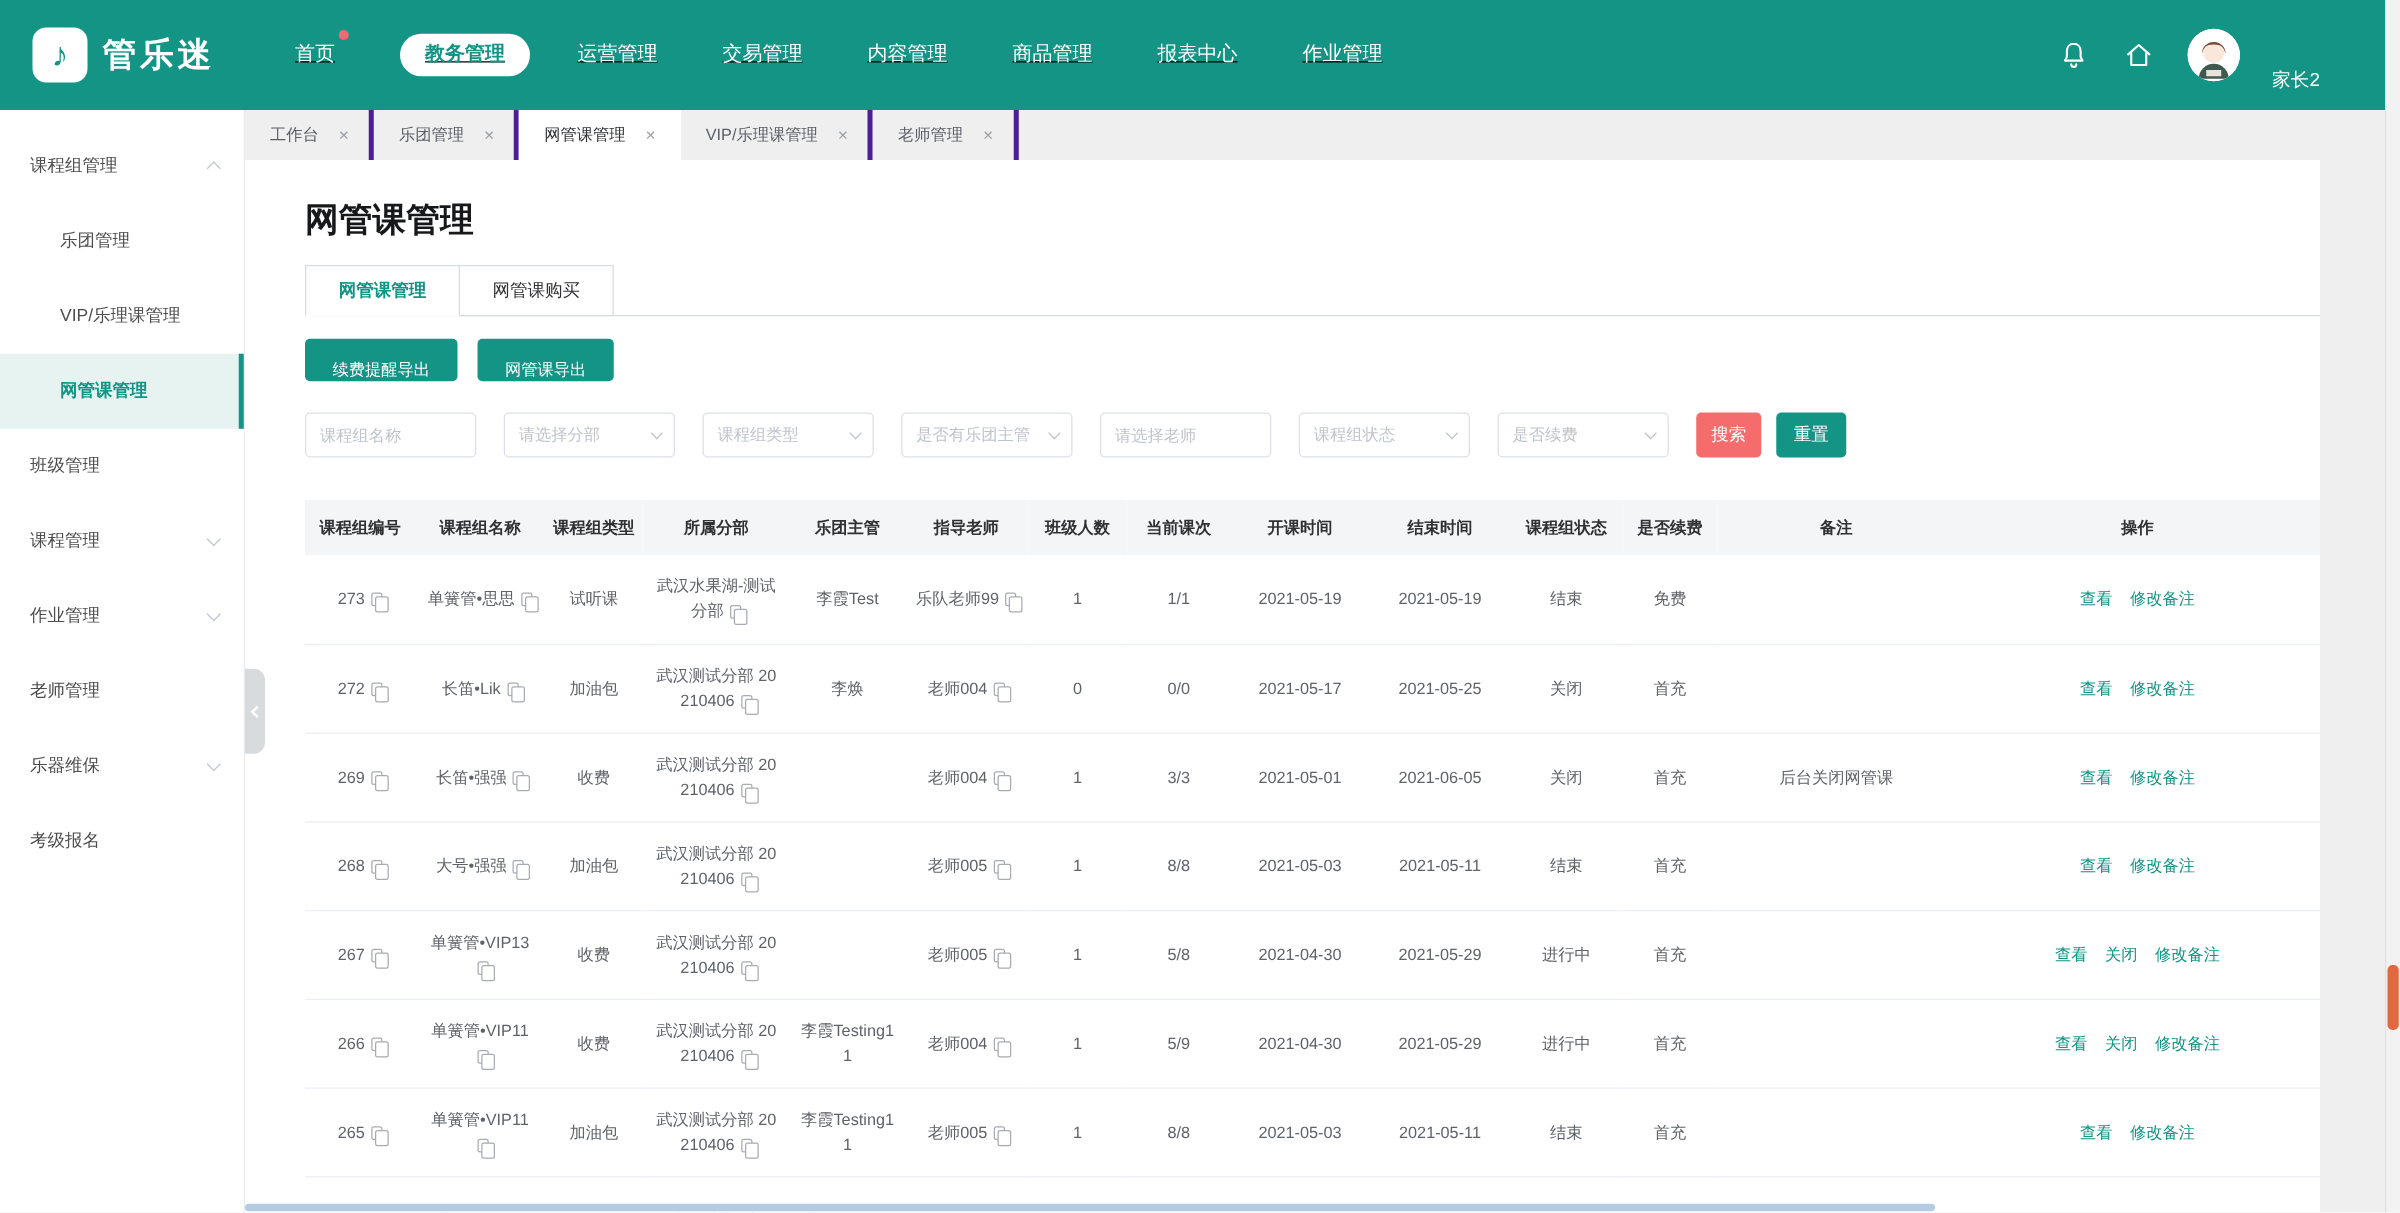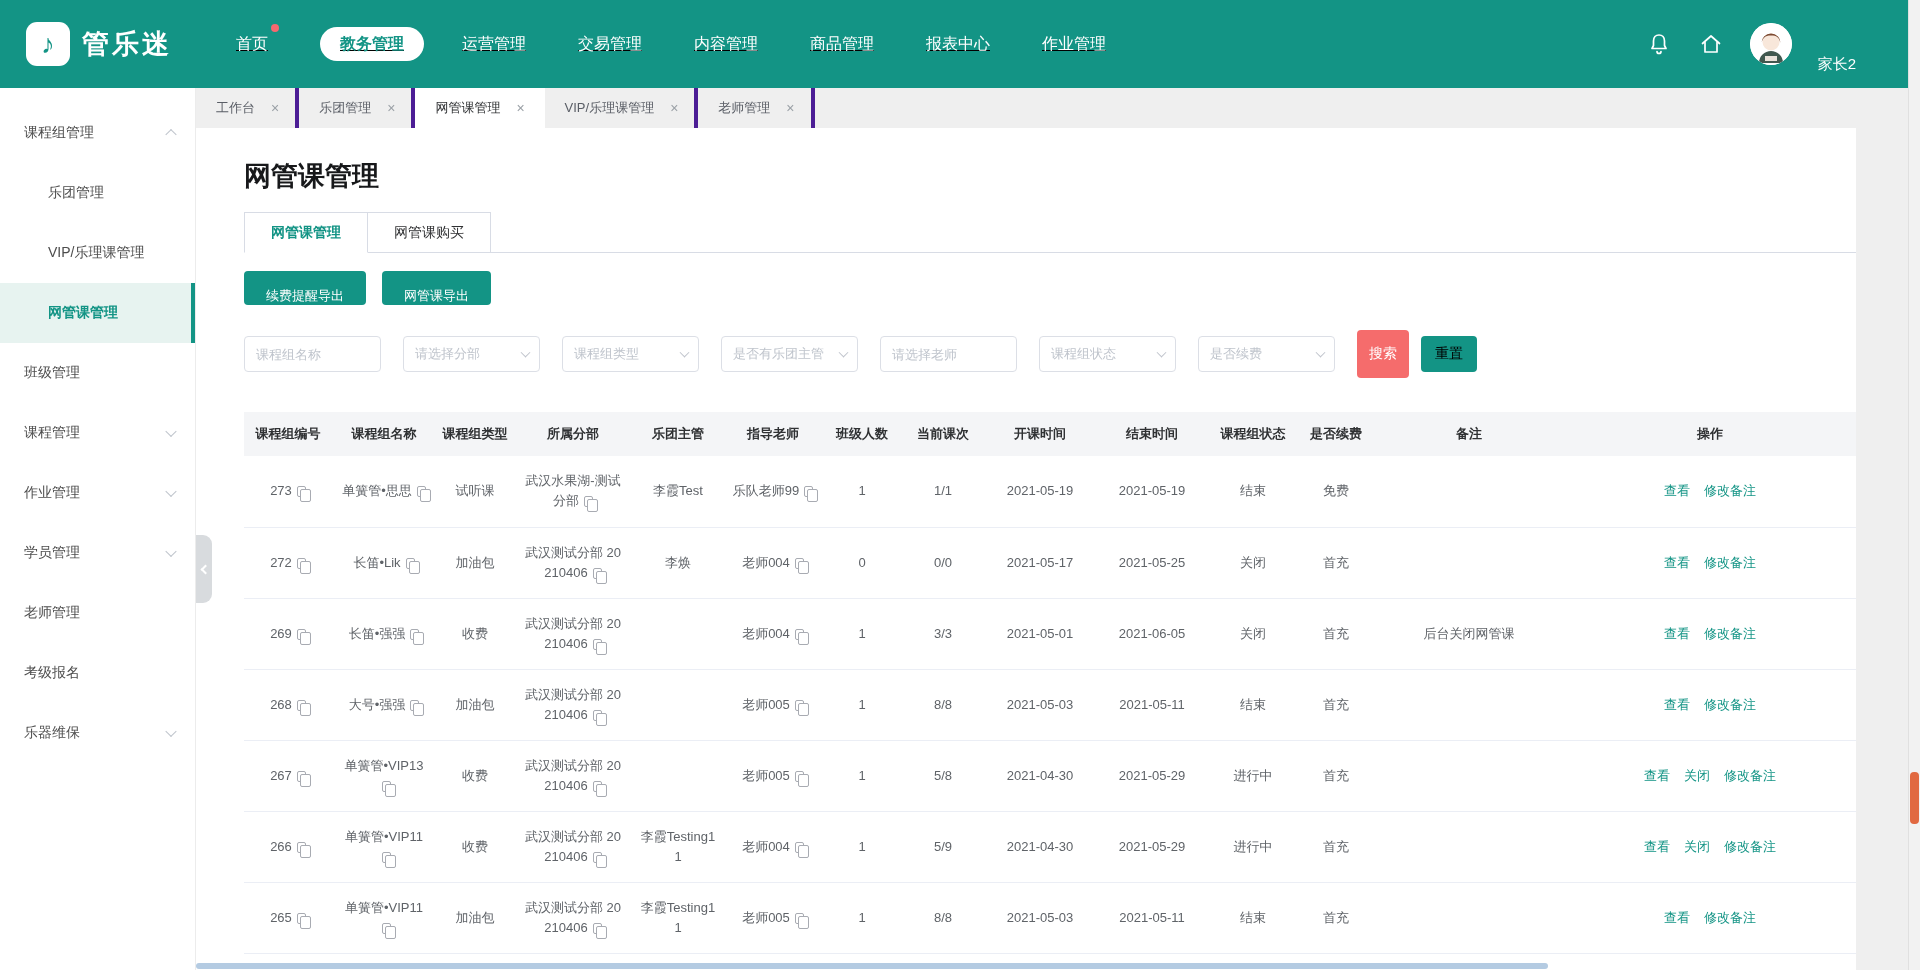--- a/index.html
+++ b/index.html
@@ -46,22 +46,22 @@
   .inner-tab{height:41px;margin-bottom:-1px;border:1px solid #d8dce5;background:#fff;padding:0 26px;display:flex;align-items:center;font-size:14px;color:#303133;cursor:pointer;}
   .inner-tab + .inner-tab{border-left:none;}
   .inner-tab.active{color:#139485;font-weight:600;border-bottom:1px solid #fff;}
   .btn-row{margin-top:18px;display:flex;gap:16px;}
   .btn-teal{height:34px;background:#139485;color:#fff;border:none;border-radius:4px;font-size:13px;padding:16px 22px;cursor:pointer;}
   .filter-row{margin-top:25px;display:flex;align-items:center;}
   .f-ctl{width:137px;height:36px;border:1px solid #dcdfe6;border-radius:4px;margin-right:22px;display:flex;align-items:center;padding:0 11px;font-size:13px;color:#bfc4cc;background:#fff;position:relative;cursor:pointer;}
   .f-ctl input{border:none;outline:none;width:100%;font-size:13px;color:#555;padding:0;background:transparent;font-family:inherit;}
   .f-ctl input::placeholder{color:#bfc4cc;}
   .f-ctl .sel-chev{position:absolute;right:10px;top:50%;width:7px;height:7px;border-right:1.4px solid #c0c4cc;border-bottom:1.4px solid #c0c4cc;transform:translateY(-70%) rotate(45deg);}
-  .btn-search{height:48px;width:52px;background:#f56c6c;color:#fff;border:none;border-radius:4px;font-size:14px;cursor:pointer;}
-  .btn-reset{height:36px;width:56px;background:#139485;color:#000000;border:none;border-radius:4px;font-size:14px;margin-left:12px;cursor:pointer;}
+  .btn-search{height:36px;width:52px;background:#f56c6c;color:#fff;border:none;border-radius:4px;font-size:14px;cursor:pointer;}
+  .btn-reset{height:36px;width:56px;background:#139485;color:#ffffff;border:none;border-radius:4px;font-size:14px;margin-left:12px;cursor:pointer;}
   
   table.grid{width:1612px;border-collapse:collapse;table-layout:fixed;margin-top:34px;}
   table.grid thead th{background:#f4f5f7;height:44px;font-size:13px;color:#2f3133;font-weight:700;text-align:center;padding:0 6px;}
   table.grid tbody td{height:71px;border-bottom:1px solid #ebeef5;font-size:13px;color:#5f6368;text-align:center;padding:8px;line-height:20px;vertical-align:middle;word-break:break-all;}
   .copy{display:inline-block;width:9px;height:11px;border:1px solid #a8abb2;border-radius:2px;position:relative;margin-left:5px;vertical-align:-2px;background:#fff;cursor:pointer;}
   .copy::before{content:"";position:absolute;left:2px;top:2px;width:9px;height:11px;border:1px solid #a8abb2;border-radius:2px;background:#fff;}
   .link{color:#139485;margin:0 7px;cursor:pointer;white-space:nowrap;}
   
   .v-scroll{position:absolute;right:0;top:0;width:12px;height:970px;background:#f2f2f2;border-left:1px solid #e0e0e0;}
   .v-thumb{position:absolute;left:1px;width:9px;top:772px;height:52px;background:#e16941;border-radius:4px;cursor:pointer;}
@@ -130,32 +130,28 @@
     </div>
     <div class="side-item">
       <span>课程管理</span>
       <i class="chev down"></i>
     </div>
     <div class="side-item">
       <span>作业管理</span>
       <i class="chev down"></i>
     </div>
     <div class="side-item">
-      <span>学员管理</span>
-      <i class="chev down"></i>
-    </div>
-    <div class="side-item">
       <span>老师管理</span>
-    </div>
-    <div class="side-item">
-      <span>考级报名</span>
     </div>
     <div class="side-item">
       <span>乐器维保</span>
       <i class="chev down"></i>
+    </div>
+    <div class="side-item">
+      <span>考级报名</span>
     </div>
   </div>
 <div class="side-trigger">
   <i></i>
 </div>
 
 <div class="tabstrip" id="tabstrip">
     <div class="ts-tab">
       <span>工作台</span>
       <span class="ts-close">×</span>

